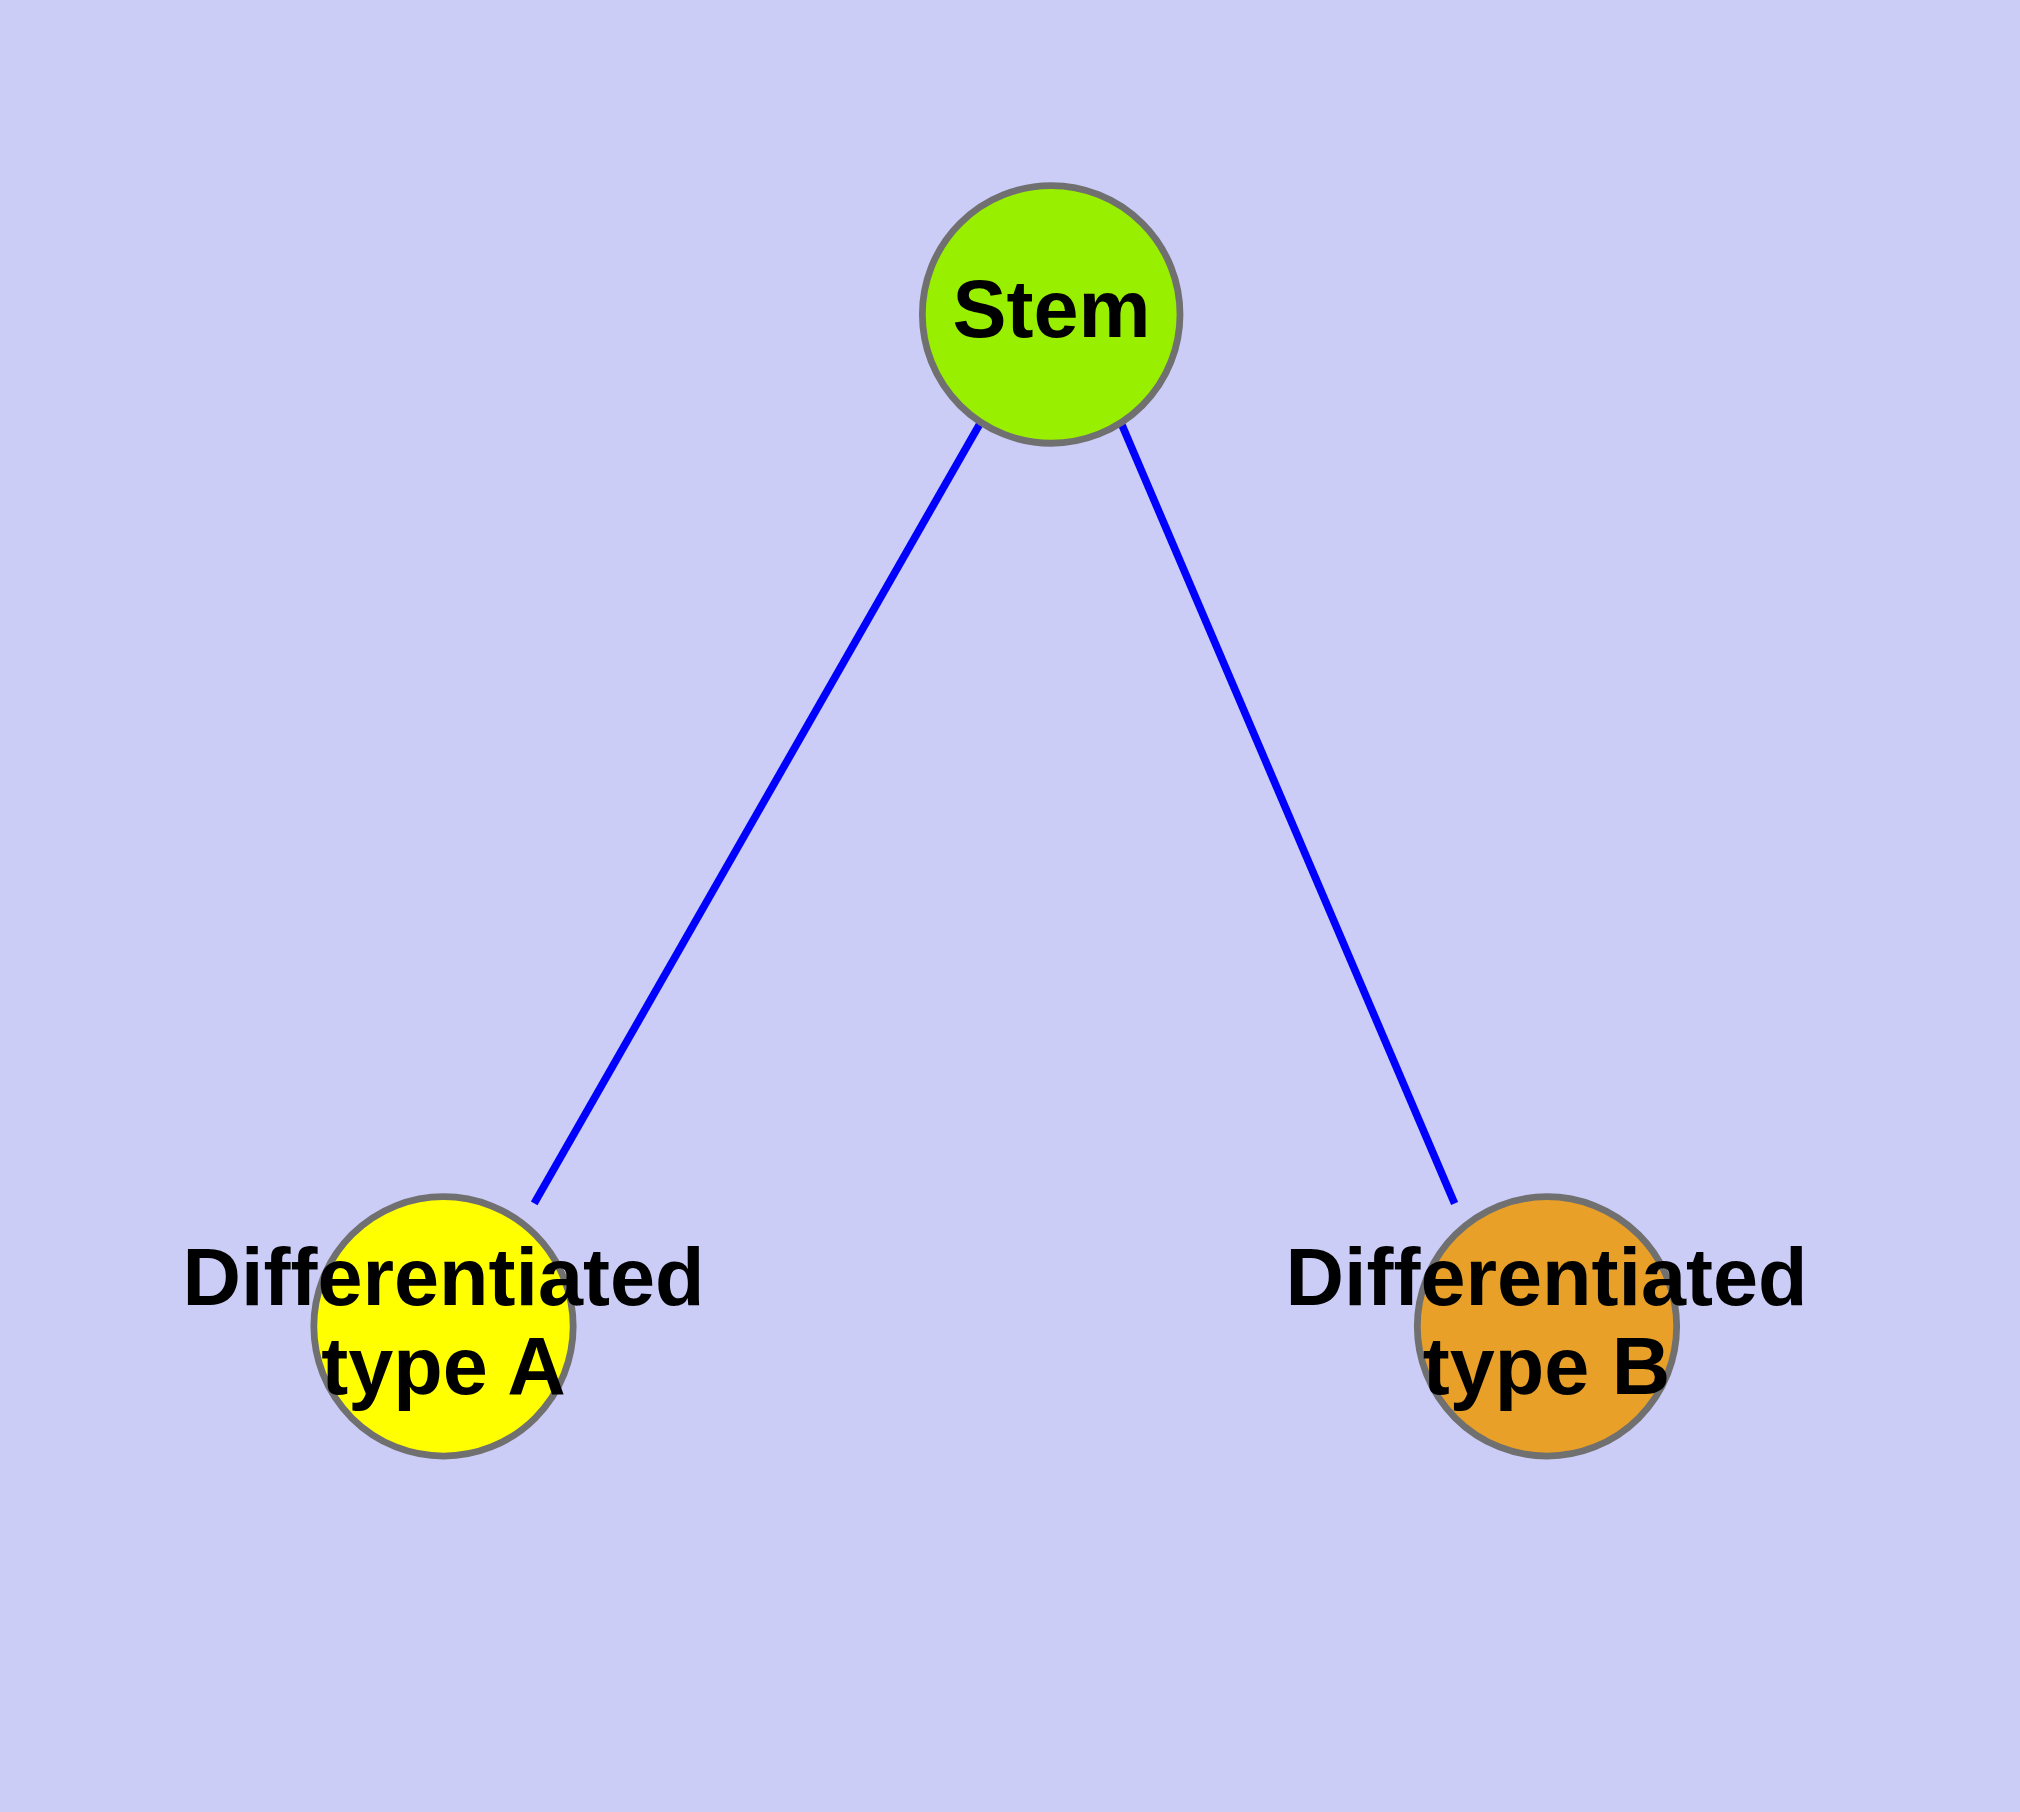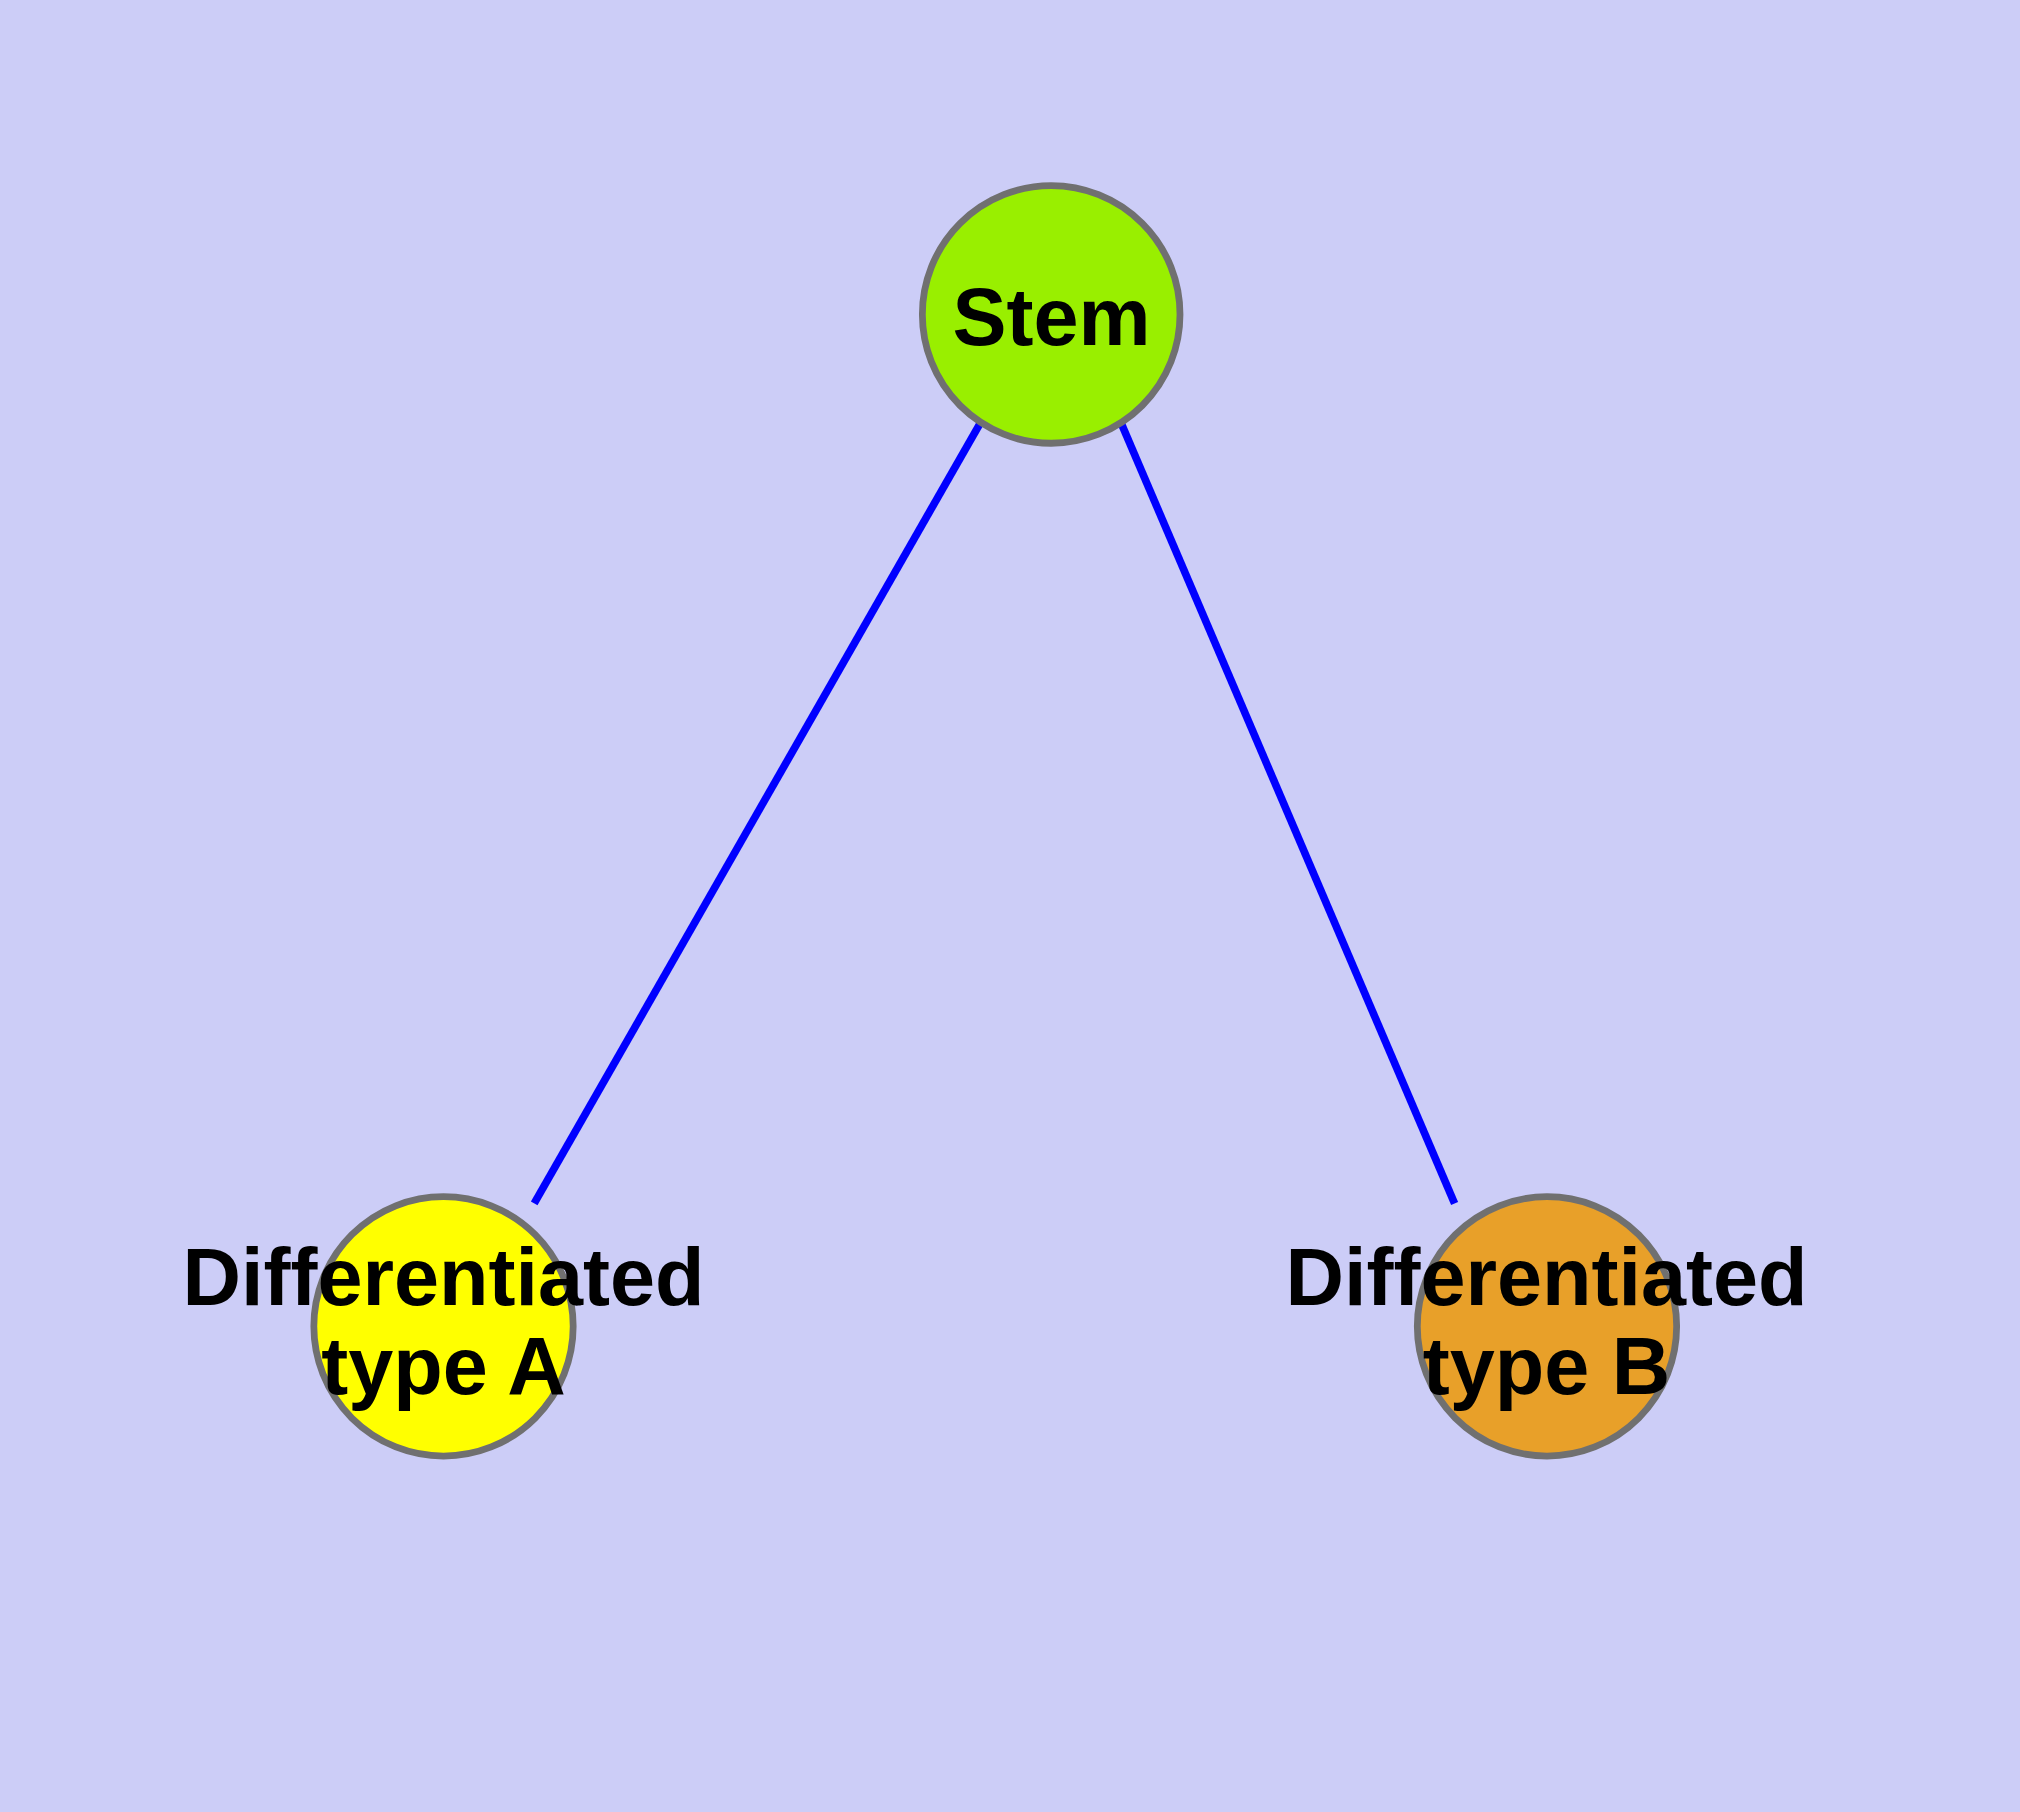--- a/index.html
+++ b/index.html
@@ -54,20 +54,20 @@
       <line id="edge1" stroke="#0000ff" stroke-width="9" stroke-linecap="butt" x1="1322" y1="498" x2="1716" y2="1420"></line>
     </g>
 
     <g>
       <circle id="node0" stroke="#707070" stroke-width="8" cx="1240" cy="371" r="152" fill="#99ef00"></circle>
       <circle id="node1" stroke="#707070" stroke-width="8" cx="523" cy="1565" r="153" fill="#ffff00"></circle>
       <circle id="node2" stroke="#707070" stroke-width="8" cx="1825" cy="1565" r="153" fill="#e8a029"></circle>
     </g>
   </svg>
 
-  <div class="node-label" id="label0" style="font-size: 81px; color: rgb(0, 0, 0); width: 1187px; left: 458px; top: 265px; margin-top: 8px;">Stem</div>
+  <div class="node-label" id="label0" style="font-size: 81px; color: rgb(0, 0, 0); width: 1187px; left: 458px; top: 265px;">Stem</div>
   <div class="node-label" id="label1" style="font-size: 81px; color: rgb(0, 0, 0); width: 1187px; left: -150px; top: 1233px;">Differentiated
 type A</div>
   <div class="node-label" id="label2" style="font-size: 81px; color: rgb(0, 0, 0); width: 1187px; left: 953px; top: 1233px;">Differentiated
 type B</div>
 
 </div>
 
 
 </body></html>

